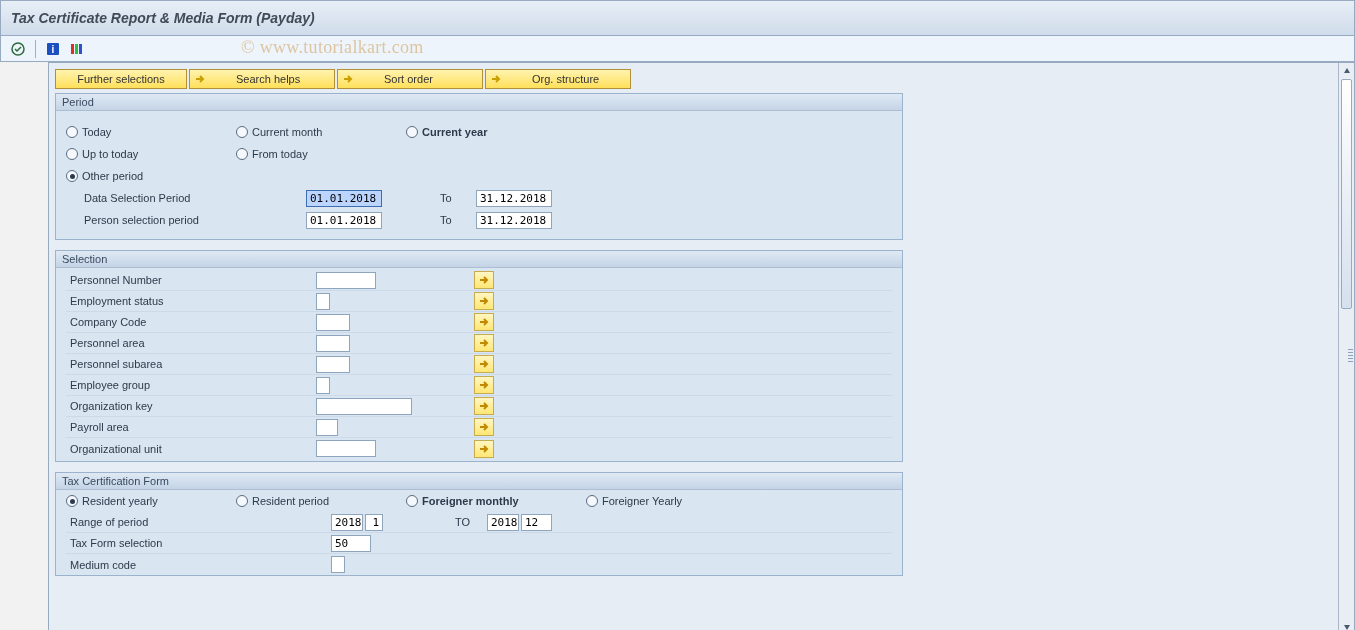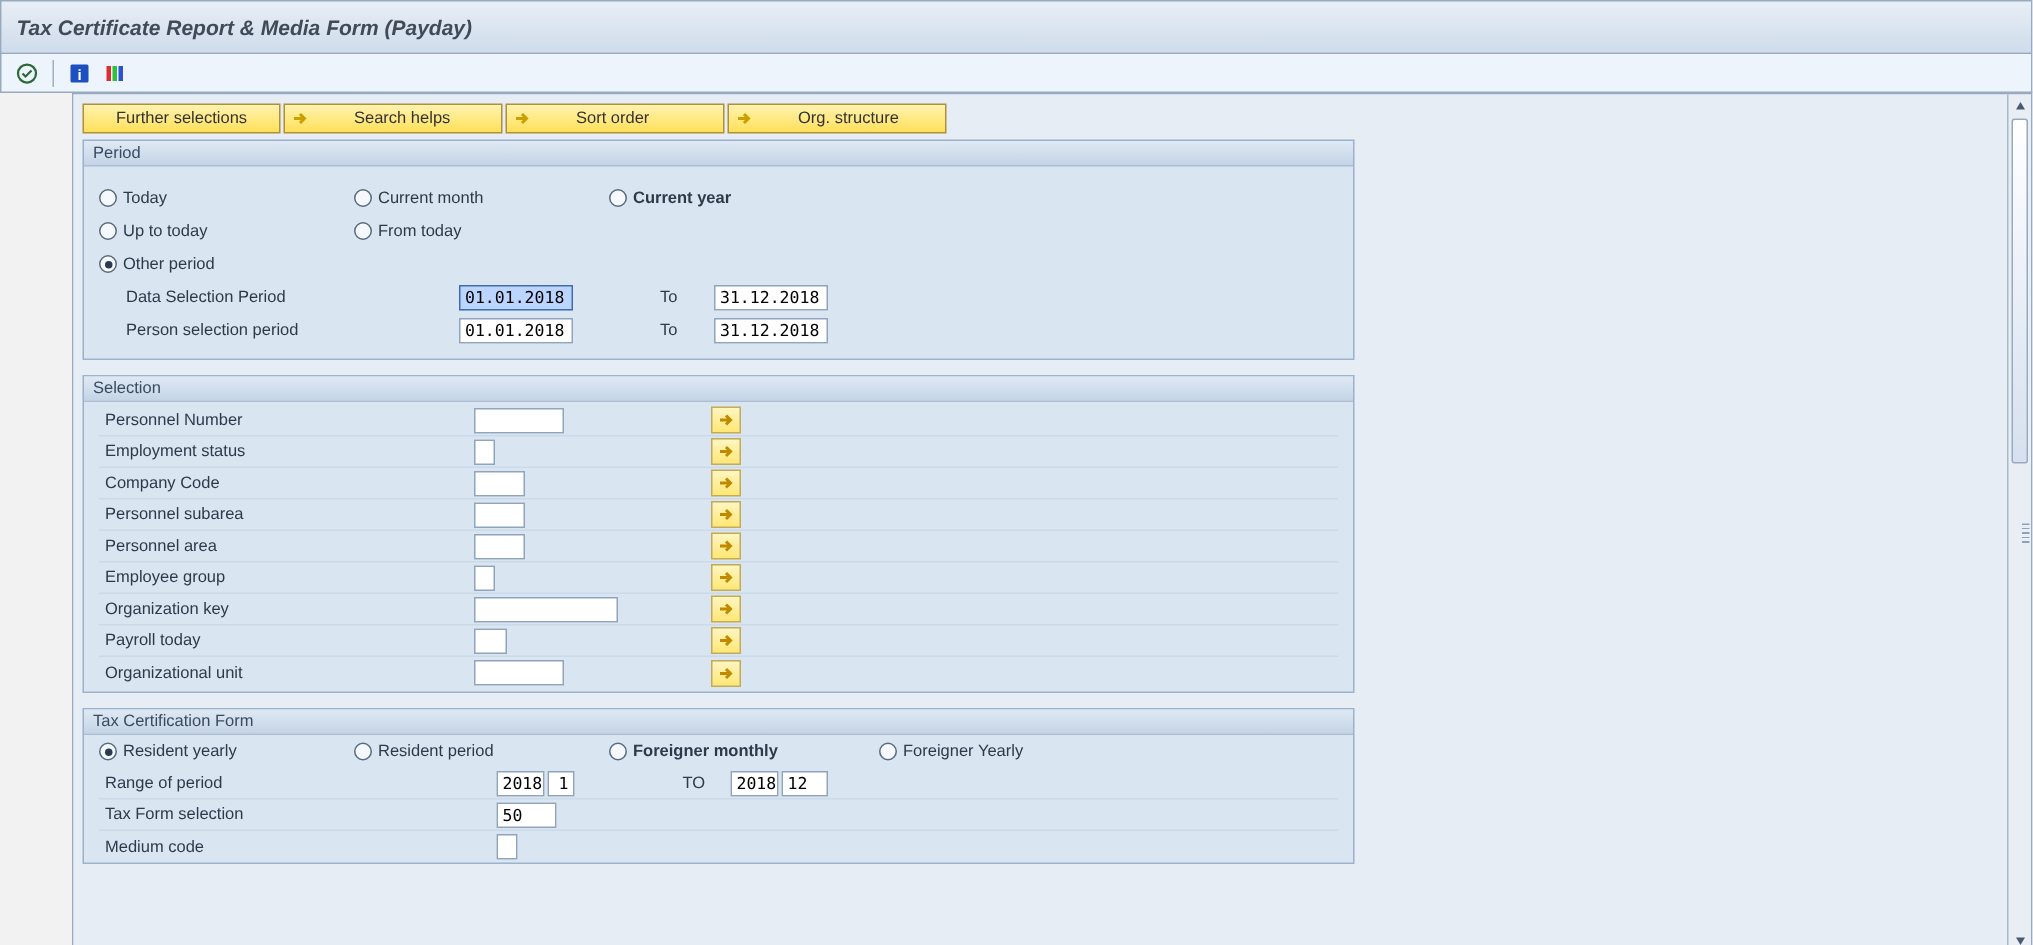--- a/index.html
+++ b/index.html
@@ -140,20 +140,21 @@
         <text x="7" y="11" text-anchor="middle" fill="#fff" font-size="10" font-family="Arial" font-weight="bold">i</text>
       </svg>
   </div>
   <div class="icon-btn">
     <svg width="14" height="14">
         <rect x="1" y="2" width="3" height="10" fill="#d83030"></rect>
         <rect x="5" y="2" width="3" height="10" fill="#30c040"></rect>
         <rect x="9" y="2" width="3" height="10" fill="#3050d0"></rect>
       </svg>
   </div>
+  <div class="watermark">© www.tutorialkart.com</div>
 </div>
 
 <div class="app-wrap">
   <div class="app-content">
 
     <div class="btn-row">
       <div class="sap-btn" style="min-width:132px">
         <span>Further selections</span>
       </div>
       <div class="sap-btn arrow">
@@ -259,61 +260,61 @@
           <div class="slabel label">Company Code</div>
           <div class="field" style="width:34px"></div>
           <div style="width:122px"></div>
           <div class="arrow-btn">
               <svg width="12" height="12">
                 <path d="M2 6 h6 M6 3 l3 3 l-3 3" stroke="#c08a00" stroke-width="2" fill="none"></path>
               </svg>
             </div>
         </div>
         <div class="sel-row">
+          <div class="slabel label">Personnel area</div>
+          <div class="field" style="width:34px"></div>
+          <div style="width:122px"></div>
+          <div class="arrow-btn">
+              <svg width="12" height="12">
+                <path d="M2 6 h6 M6 3 l3 3 l-3 3" stroke="#c08a00" stroke-width="2" fill="none"></path>
+              </svg>
+            </div>
+        </div>
+        <div class="sel-row">
           <div class="slabel label">Personnel subarea</div>
           <div class="field" style="width:34px"></div>
           <div style="width:122px"></div>
           <div class="arrow-btn">
               <svg width="12" height="12">
                 <path d="M2 6 h6 M6 3 l3 3 l-3 3" stroke="#c08a00" stroke-width="2" fill="none"></path>
               </svg>
             </div>
         </div>
         <div class="sel-row">
-          <div class="slabel label">Personnel area</div>
-          <div class="field" style="width:34px"></div>
-          <div style="width:122px"></div>
-          <div class="arrow-btn">
-              <svg width="12" height="12">
-                <path d="M2 6 h6 M6 3 l3 3 l-3 3" stroke="#c08a00" stroke-width="2" fill="none"></path>
-              </svg>
-            </div>
-        </div>
-        <div class="sel-row">
           <div class="slabel label">Employee group</div>
           <div class="field" style="width:14px"></div>
           <div style="width:142px"></div>
           <div class="arrow-btn">
               <svg width="12" height="12">
                 <path d="M2 6 h6 M6 3 l3 3 l-3 3" stroke="#c08a00" stroke-width="2" fill="none"></path>
               </svg>
             </div>
         </div>
         <div class="sel-row">
           <div class="slabel label">Organization key</div>
           <div class="field" style="width:96px"></div>
           <div style="width:60px"></div>
           <div class="arrow-btn">
               <svg width="12" height="12">
                 <path d="M2 6 h6 M6 3 l3 3 l-3 3" stroke="#c08a00" stroke-width="2" fill="none"></path>
               </svg>
             </div>
         </div>
         <div class="sel-row">
-          <div class="slabel label">Payroll today</div>
+          <div class="slabel label">Payroll area</div>
           <div class="field" style="width:22px"></div>
           <div style="width:134px"></div>
           <div class="arrow-btn">
               <svg width="12" height="12">
                 <path d="M2 6 h6 M6 3 l3 3 l-3 3" stroke="#c08a00" stroke-width="2" fill="none"></path>
               </svg>
             </div>
         </div>
         <div class="sel-row" style="border-bottom:none">
           <div class="slabel label">Organizational unit</div>

